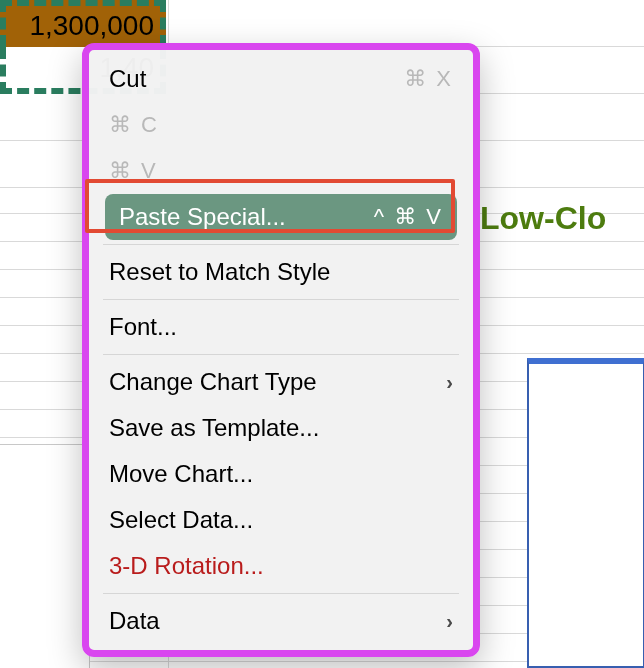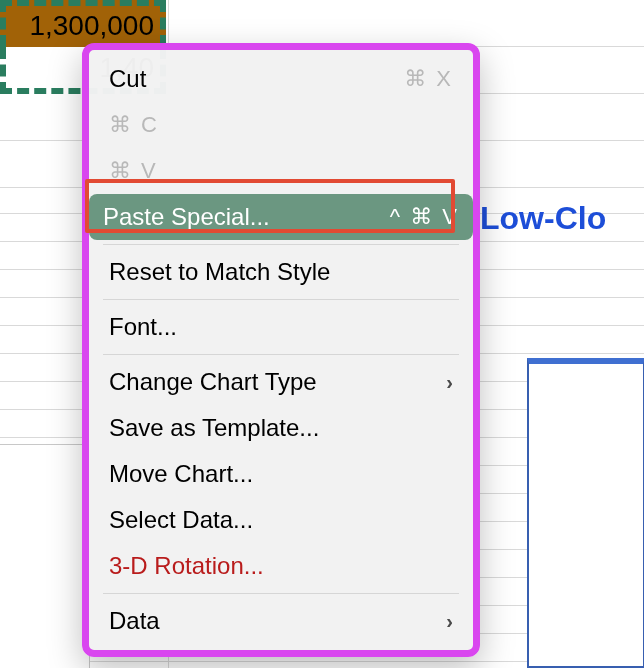--- a/index.html
+++ b/index.html
@@ -55,21 +55,21 @@
     color:#000;
     background:#fff;
   }
   
   .chart-title {
     position: absolute;
     left: 480px;
     top: 200px;
     font-size: 32px;
     font-weight: 700;
-    color: #1d4ed8;
+    color: #4d7c0f;
     white-space: nowrap;
   }
   .chart-box1 {
     position: absolute;
     left: 527px; top: 358px;
     width: 118px; height: 310px;
     border: 2px solid #385fb0;
     background: #fff;
     border-top: 6px solid #3f6fd1;
   }
@@ -111,21 +111,21 @@
   .mi .chev { color: #4a4a4a; font-size: 20px; font-weight: 600; }
   .sep {
     height: 1px;
     background: #d6d6d6;
     margin: 4px 14px;
   }
   .mi.hl {
     background: #6b9781;
     color: #fff;
     border-radius: 8px;
-    margin: 0 0;
+    margin: 0 16px;
     padding: 0 14px;
   }
   .mi.hl .sc { color: #fff; }
   .hlbox {
     position: absolute;
     left: 85px;
     top: 179px;
     width: 370px;
     height: 54px;
     border: 4px solid #e24a33;

